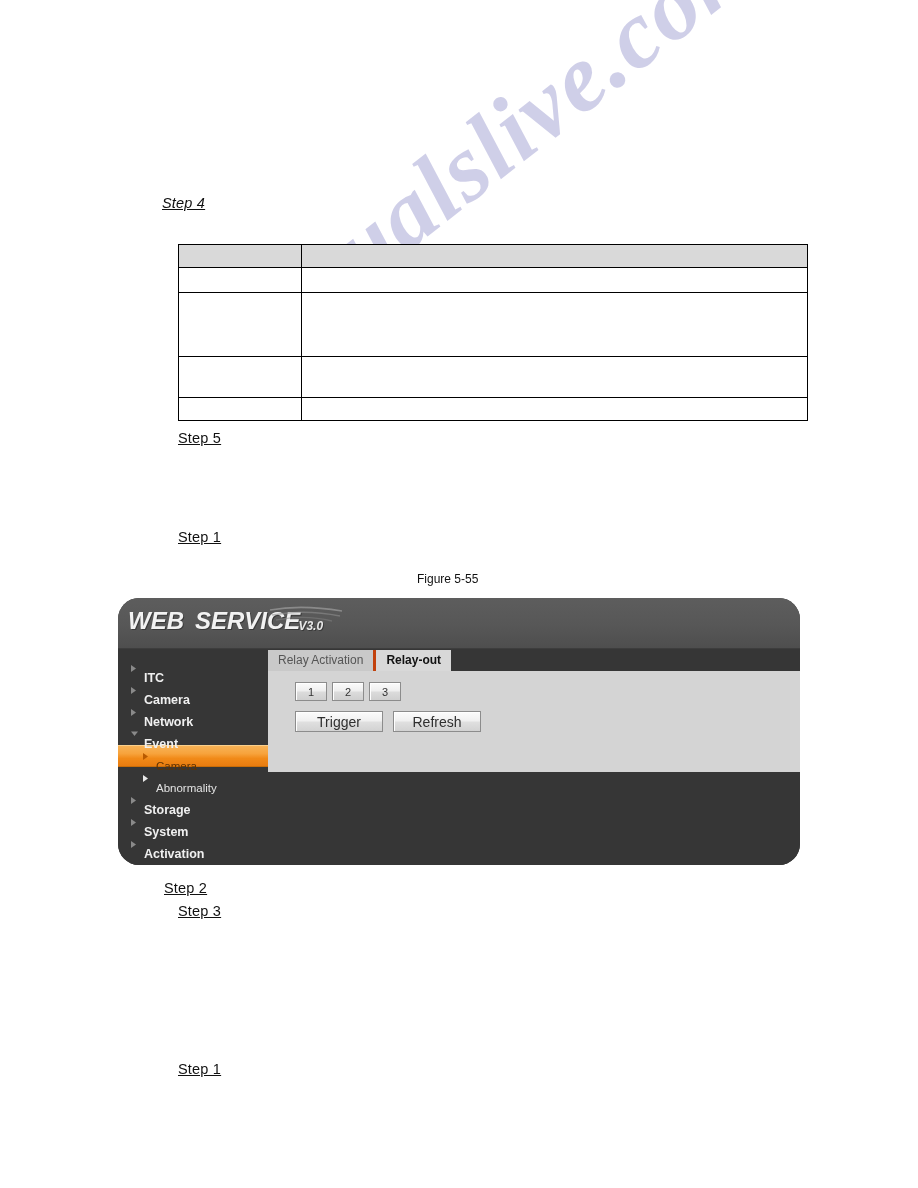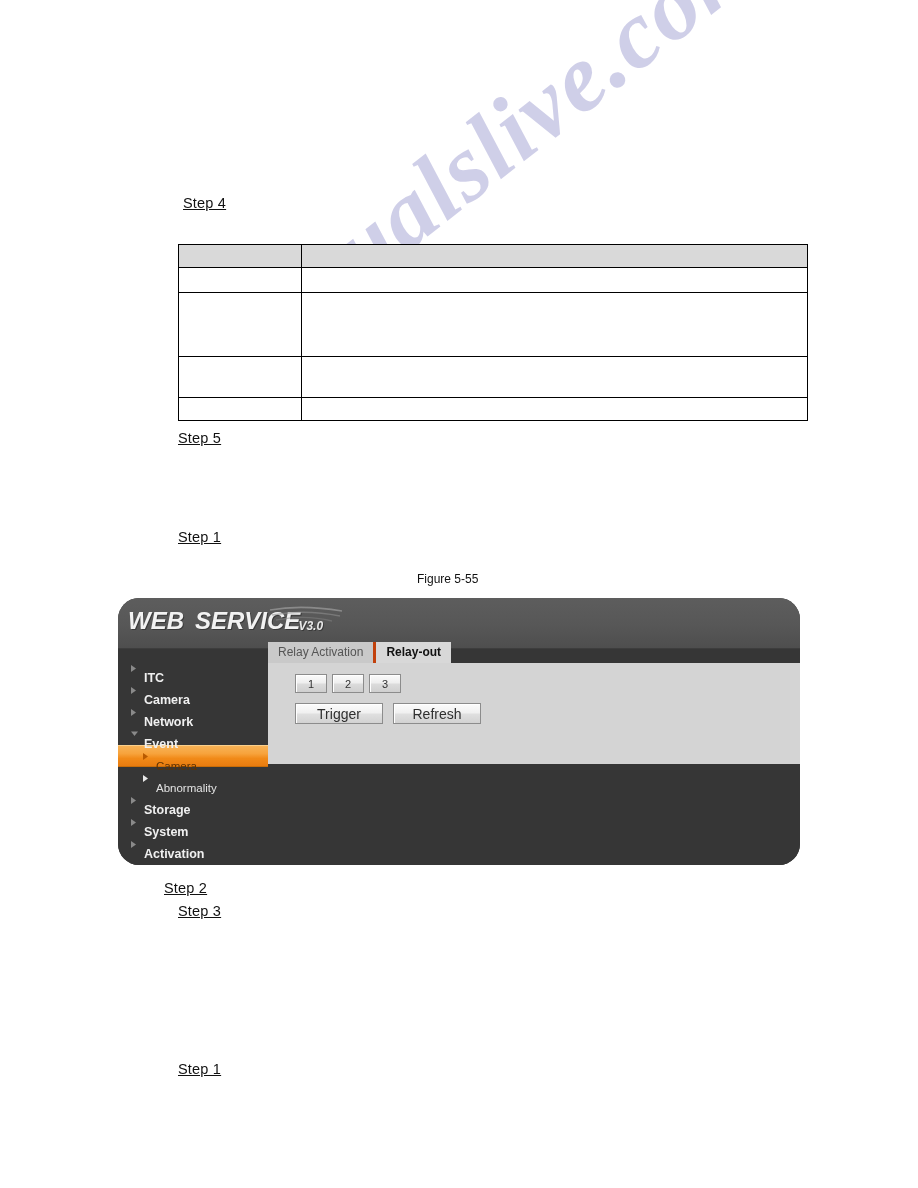--- a/index.html
+++ b/index.html
@@ -187,21 +187,21 @@
 
   
   #ui-content {
     flex: 1 1 auto;
     background: #363636;
     position: relative;
   }
   #tab-strip {
     display: flex;
     align-items: flex-end;
-    height: 14px;
+    height: 22px;
     padding-left: 0px;
   }
   .tab {
     height: 21px;
     line-height: 21px;
     padding: 0 10px;
     font-size: 12px;
     font-family: "Liberation Sans", sans-serif;
     color: #4a4a4a;
     background: #d4d4d4;
@@ -257,21 +257,21 @@
     border: 1px solid #8c8c8c;
     box-shadow: inset 1px 1px 0 #ffffff;
     cursor: pointer;
     padding: 0;
     box-sizing: border-box;
   }
 </style>
 </head>
 <body>
 
-<div class="step-label" style="left:183px; top:195px;">Step 4</div>
+<div class="step-label" style="left:162px; top:195px;font-style:italic;">Step 4</div>
 
 <table id="spec-table">
   <tbody>
       <tr class="head">
     <td class="col-a"></td>
     <td></td>
   </tr>
   <tr class="r1">
     <td class="col-a"></td>
     <td></td>

